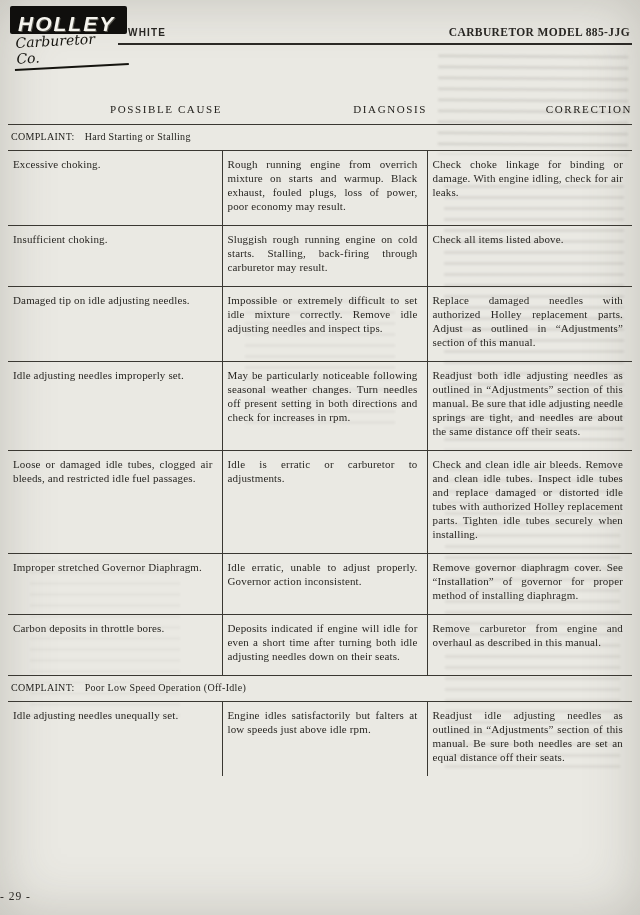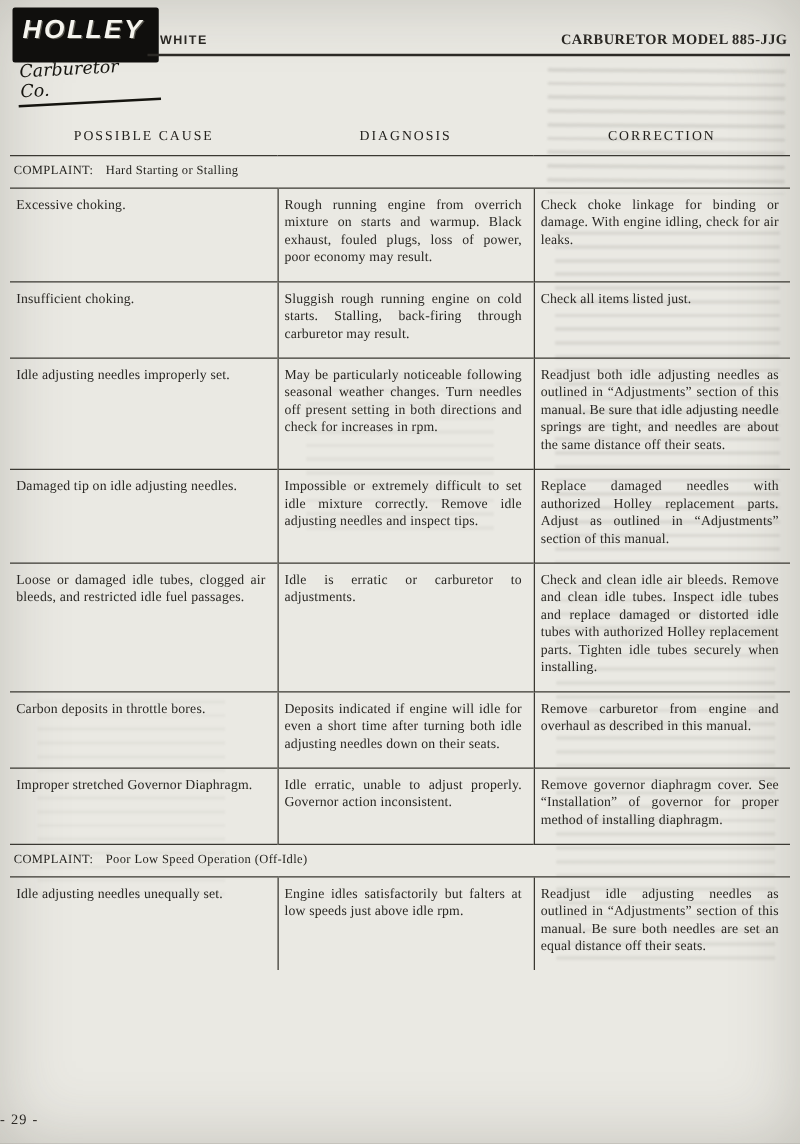--- a/index.html
+++ b/index.html
@@ -28,21 +28,21 @@
 
   .content { position:relative; z-index:1; }
 
   
   .page-header { position:relative; height:78px; }
   .logo { position:absolute; left:10px; top:6px; width:118px; }
   .logo-box {
     display:inline-block; background:#100f0d; color:#f5f4ee;
     font-family:"Liberation Sans", sans-serif; font-weight:bold; font-style:italic;
     font-size:21px; letter-spacing:2px; line-height:1;
-    padding:7px 12px 16px 8px; border-radius:2px;
+    padding:7px 12px 0 8px; border-radius:2px;
     text-shadow: 1px 1px 0 #5a5850;
   }
   .logo-script {
     display:inline-block; font-family:"DejaVu Serif", serif; font-style:italic;
     font-size:14px; color:#15140f; margin:-3px 0 0 4px; padding:0 10px 2px 2px;
     border-bottom:2px solid #15140f; transform:rotate(-3deg);
   }
   .white-label {
     position:absolute; left:128px; top:27px;
     font-family:"Liberation Sans", sans-serif; font-size:10px; font-weight:bold;
@@ -61,21 +61,21 @@
     margin-top:13px; color:#1d1c19;
   }
 
   
   table.ts-chart {
     width:624px; margin:21px 8px 0; border-collapse:collapse;
     table-layout:fixed;
   }
   .ts-chart th {
     font-weight:normal; font-size:11px; letter-spacing:1.6px;
-    text-align:center; padding:4px 0 9px; color:#24221e;
+    text-align:right; padding:4px 0 9px; color:#24221e;
   }
   .ts-chart tbody td {
     border-top:1px solid #3a3832; vertical-align:top;
     font-size:11px; line-height:14px;
   }
   tr.data-row td { padding:6px 9px 12px 5px; text-align:justify; letter-spacing:.15px; }
   tr.data-row td + td { border-left:1px solid #3a3832; }
   tr.complaint-row td { padding:5px 2px 6px 3px; font-size:10px; letter-spacing:.3px; color:#1e1d19; }
   .c-text { margin-left:10px; }
 
@@ -130,47 +130,47 @@
           </td>
         </tr>
         <tr class="data-row">
           <td>Excessive choking.</td>
           <td>Rough running engine from overrich mixture on starts and warmup. Black exhaust, fouled plugs, loss of power, poor economy may result.</td>
           <td>Check choke linkage for binding or damage. With engine idling, check for air leaks.</td>
         </tr>
         <tr class="data-row">
           <td>Insufficient choking.</td>
           <td>Sluggish rough running engine on cold starts. Stalling, back-firing through carburetor may result.</td>
-          <td>Check all items listed just.</td>
+          <td>Check all items listed above.</td>
         </tr>
 
+        <tr class="data-row">
+          <td>Damaged tip on idle adjusting needles.</td>
+          <td>Impossible or extremely difficult to set idle mixture correctly. Remove idle adjusting needles and inspect tips.</td>
+          <td>Replace damaged needles with authorized Holley replacement parts. Adjust as outlined in “Adjustments” section of this manual.</td>
+        </tr>
         <tr class="data-row">
           <td>Idle adjusting needles improperly set.</td>
           <td>May be particularly noticeable following seasonal weather changes. Turn needles off present setting in both directions and check for increases in rpm.</td>
           <td>Readjust both idle adjusting needles as outlined in “Adjustments” section of this manual. Be sure that idle adjusting needle springs are tight, and needles are about the same distance off their seats.</td>
-        </tr>
-        <tr class="data-row">
-          <td>Damaged tip on idle adjusting needles.</td>
-          <td>Impossible or extremely difficult to set idle mixture correctly. Remove idle adjusting needles and inspect tips.</td>
-          <td>Replace damaged needles with authorized Holley replacement parts. Adjust as outlined in “Adjustments” section of this manual.</td>
         </tr>
         <tr class="data-row">
           <td>Loose or damaged idle tubes, clogged air bleeds, and restricted idle fuel passages.</td>
           <td>Idle is erratic or carburetor to adjustments.</td>
           <td>Check and clean idle air bleeds. Remove and clean idle tubes. Inspect idle tubes and replace damaged or distorted idle tubes with authorized Holley replacement parts. Tighten idle tubes securely when installing.</td>
         </tr>
         <tr class="data-row">
+          <td>Improper stretched Governor Diaphragm.</td>
+          <td>Idle erratic, unable to adjust properly. Governor action inconsistent.</td>
+          <td>Remove governor diaphragm cover. See “Installation” of governor for proper method of installing diaphragm.</td>
+        </tr>
+        <tr class="data-row">
           <td>Carbon deposits in throttle bores.</td>
           <td>Deposits indicated if engine will idle for even a short time after turning both idle adjusting needles down on their seats.</td>
           <td>Remove carburetor from engine and overhaul as described in this manual.</td>
-        </tr>
-        <tr class="data-row">
-          <td>Improper stretched Governor Diaphragm.</td>
-          <td>Idle erratic, unable to adjust properly. Governor action inconsistent.</td>
-          <td>Remove governor diaphragm cover. See “Installation” of governor for proper method of installing diaphragm.</td>
         </tr>
 
         <tr class="complaint-row">
           <td colspan="3">
             <span class="c-label">COMPLAINT:</span><span class="c-text">Poor Low Speed Operation (Off-Idle)</span>
           </td>
         </tr>
         <tr class="data-row">
           <td>Idle adjusting needles unequally set.</td>
           <td>Engine idles satisfactorily but falters at low speeds just above idle rpm.</td>

